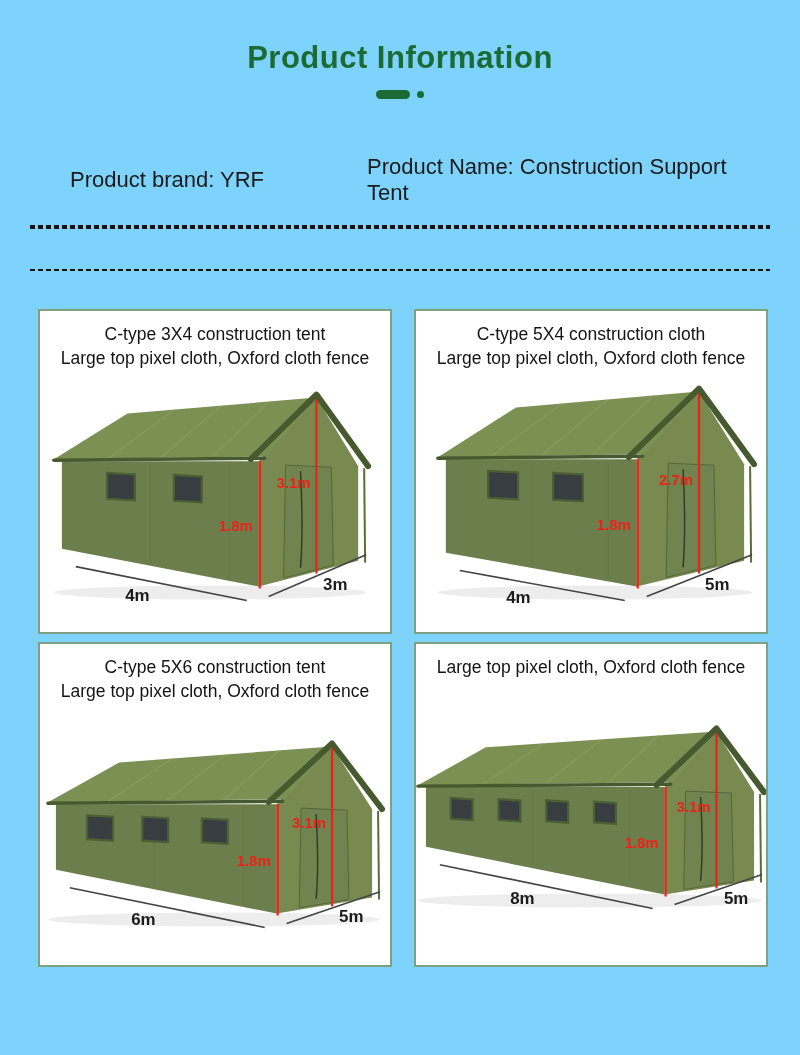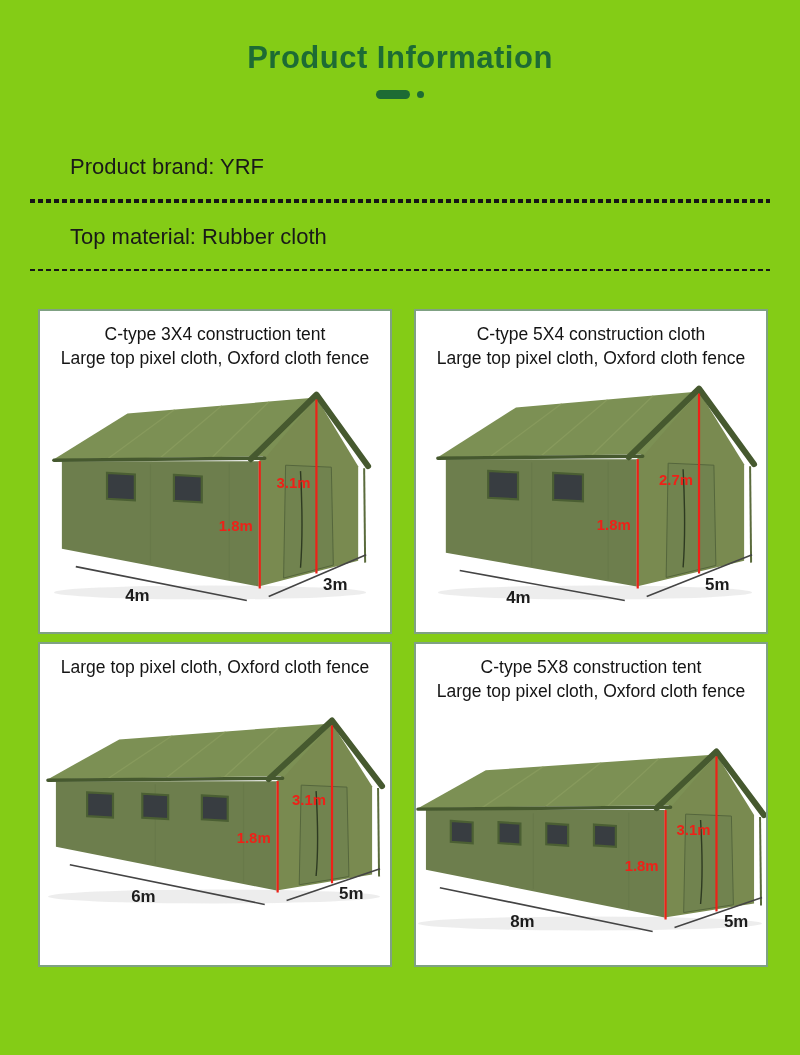--- a/index.html
+++ b/index.html
@@ -1,17 +1,17 @@
 <!DOCTYPE html>
 <html><head>
 <meta charset="utf-8">
 <style>
   html,body{margin:0;padding:0;background:#fff;}
   .page{
-    width:800px;height:1055px;box-sizing:border-box;background:#84cc16;
+    width:800px;height:1055px;box-sizing:border-box;background:#7dd3fc;
     font-family:"Liberation Sans",sans-serif;color:#151515;overflow:hidden;
   }
   .page-title{
     margin:40px 0 0 0;text-align:center;font-size:31px;font-weight:bold;
     color:#1d6b34;letter-spacing:0.5px;
   }
   .title-underline{display:flex;justify-content:center;align-items:center;gap:7px;margin-top:14px;}
   .title-underline .pill{width:34px;height:9px;border-radius:5px;background:#1d6b34;display:inline-block;}
   .title-underline .dot{width:7px;height:7px;border-radius:50%;background:#1d6b34;display:inline-block;}
 
@@ -46,25 +46,25 @@
 
   <h1 class="page-title">Product Information</h1>
   <div class="title-underline">
     <span class="pill"></span>
     <span class="dot"></span>
   </div>
 
   <div class="specs">
     <div class="spec-row">
       <span class="c1">Product brand: YRF</span>
+      <span class="c2">Product Name: Construction Support Tent</span>
     </div>
     <div class="dash"></div>
     <div class="dash"></div>
     <div class="spec-row">
-      <span class="c1">Top material: Rubber cloth</span>
     </div>
     <div class="dash"></div>
   </div>
 
   <div class="cards">
 
     <div class="card">
       <p class="card-title">C-type 3X4 construction tent</p>
       <p class="card-subtitle">Large top pixel cloth, Oxford cloth fence</p>
       <div class="tent">
@@ -124,20 +124,21 @@
             <text x="216" y="157" text-anchor="end" font-size="15" font-weight="bold" fill="#ee2118">1.8m</text>
             <line x1="44" y1="198" x2="210" y2="228" stroke="#444444" stroke-width="1.6"></line>
             <text x="103" y="231" text-anchor="middle" font-size="17" font-weight="bold" fill="#1c1c1c">4m</text>
             <line x1="232" y1="224" x2="338" y2="182" stroke="#444444" stroke-width="1.6"></line>
             <text x="303" y="218" text-anchor="middle" font-size="17" font-weight="bold" fill="#1c1c1c">5m</text>
           </svg>
         </div>
     </div>
 
     <div class="card">
+      <p class="card-title">C-type 5X6 construction tent</p>
       <p class="card-subtitle">Large top pixel cloth, Oxford cloth fence</p>
       <div class="tent">
           <svg viewBox="0 0 352 250" preserveAspectRatio="xMidYMid meet">
             <ellipse cx="175" cy="214" rx="167" ry="7" fill="#d8d8d8" opacity="0.45"></ellipse>
             <polygon points="16.0,98.0 238.0,98.0 238.0,208.0 16.0,164.0" fill="#6d7e4d"></polygon>
             <line x1="115.9" y1="101.1" x2="115.9" y2="181.8" stroke="#5f7044" stroke-width="1.2" opacity="0.35"></line>
             <line x1="204.7" y1="100.3" x2="204.7" y2="199.4" stroke="#5f7044" stroke-width="1.2" opacity="0.35"></line>
             <polygon points="47.4,109.2 73.4,110.7 73.4,134.7 47.4,133.2" fill="#383d41" stroke="#4b5f33" stroke-width="2.2"></polygon>
             <polygon points="102.9,110.7 128.9,112.2 128.9,136.2 102.9,134.7" fill="#383d41" stroke="#4b5f33" stroke-width="2.2"></polygon>
             <polygon points="162.8,112.3 188.8,113.8 188.8,137.8 162.8,136.3" fill="#383d41" stroke="#4b5f33" stroke-width="2.2"></polygon>
@@ -157,21 +158,20 @@
             <text x="232" y="160" text-anchor="end" font-size="15" font-weight="bold" fill="#ee2118">1.8m</text>
             <line x1="30" y1="182" x2="226" y2="222" stroke="#444444" stroke-width="1.6"></line>
             <text x="104" y="220" text-anchor="middle" font-size="17" font-weight="bold" fill="#1c1c1c">6m</text>
             <line x1="248" y1="218" x2="342" y2="186" stroke="#444444" stroke-width="1.6"></line>
             <text x="313" y="217" text-anchor="middle" font-size="17" font-weight="bold" fill="#1c1c1c">5m</text>
           </svg>
         </div>
     </div>
 
     <div class="card">
-      <p class="card-title">C-type 5X8 construction tent</p>
       <p class="card-subtitle">Large top pixel cloth, Oxford cloth fence</p>
       <div class="tent">
           <svg viewBox="0 0 352 250" preserveAspectRatio="xMidYMid meet">
             <ellipse cx="175" cy="218" rx="173" ry="7" fill="#d8d8d8" opacity="0.45"></ellipse>
             <polygon points="10.0,104.0 250.0,104.0 250.0,212.0 10.0,164.0" fill="#6d7e4d"></polygon>
             <line x1="118" y1="107.1" x2="118" y2="183.6" stroke="#5f7044" stroke-width="1.2" opacity="0.35"></line>
             <line x1="214" y1="106.3" x2="214" y2="202.8" stroke="#5f7044" stroke-width="1.2" opacity="0.35"></line>
             <polygon points="35.0,114.9 57.0,116.4 57.0,137.4 35.0,135.9" fill="#383d41" stroke="#4b5f33" stroke-width="2.2"></polygon>
             <polygon points="83.0,116.1 105.0,117.6 105.0,138.6 83.0,137.1" fill="#383d41" stroke="#4b5f33" stroke-width="2.2"></polygon>
             <polygon points="131.0,117.3 153.0,118.8 153.0,139.8 131.0,138.3" fill="#383d41" stroke="#4b5f33" stroke-width="2.2"></polygon>

